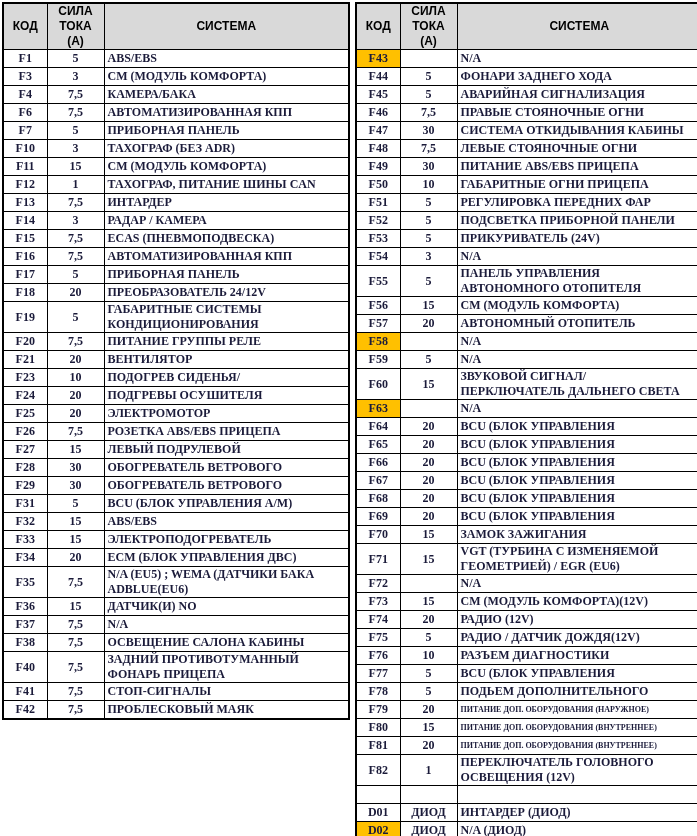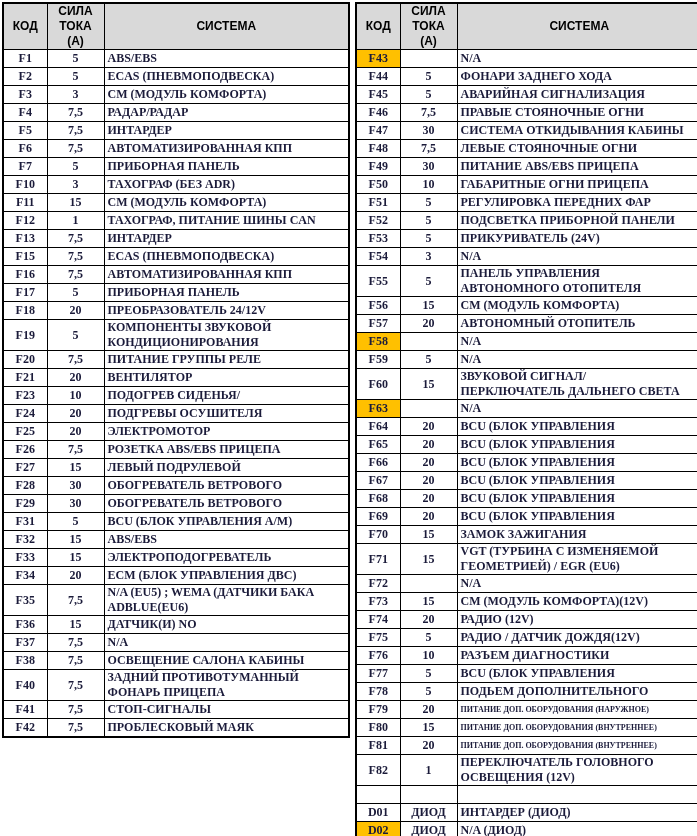--- a/index.html
+++ b/index.html
@@ -79,38 +79,28 @@
         <th>СИСТЕМА</th>
       </tr>
     </thead>
     <tbody id="tbody-left">
         <tr>
           <td class="code">F1</td>
           <td class="amp">5</td>
           <td class="sys">ABS/EBS</td>
         </tr>
         <tr>
-          <td class="code">F2</td>
-          <td class="amp">5</td>
-          <td class="sys">ECAS (ПНЕВМОПОДВЕСКА)</td>
-        </tr>
-        <tr>
           <td class="code">F3</td>
           <td class="amp">3</td>
           <td class="sys">СМ (МОДУЛЬ КОМФОРТА)</td>
         </tr>
         <tr>
           <td class="code">F4</td>
           <td class="amp">7,5</td>
-          <td class="sys">РАДАР/РАДАР</td>
-        </tr>
-        <tr>
-          <td class="code">F5</td>
-          <td class="amp">7,5</td>
-          <td class="sys">ИНТАРДЕР</td>
+          <td class="sys">КАМЕРА/БАКА</td>
         </tr>
         <tr>
           <td class="code">F6</td>
           <td class="amp">7,5</td>
           <td class="sys">АВТОМАТИЗИРОВАННАЯ КПП</td>
         </tr>
         <tr>
           <td class="code">F7</td>
           <td class="amp">5</td>
           <td class="sys">ПРИБОРНАЯ ПАНЕЛЬ</td>
@@ -129,20 +119,25 @@
           <td class="code">F12</td>
           <td class="amp">1</td>
           <td class="sys">ТАХОГРАФ, ПИТАНИЕ ШИНЫ CAN</td>
         </tr>
         <tr>
           <td class="code">F13</td>
           <td class="amp">7,5</td>
           <td class="sys">ИНТАРДЕР</td>
         </tr>
         <tr>
+          <td class="code">F14</td>
+          <td class="amp">3</td>
+          <td class="sys">РАДАР / КАМЕРА</td>
+        </tr>
+        <tr>
           <td class="code">F15</td>
           <td class="amp">7,5</td>
           <td class="sys">ECAS (ПНЕВМОПОДВЕСКА)</td>
         </tr>
         <tr>
           <td class="code">F16</td>
           <td class="amp">7,5</td>
           <td class="sys">АВТОМАТИЗИРОВАННАЯ КПП</td>
         </tr>
         <tr>
@@ -151,21 +146,21 @@
           <td class="sys">ПРИБОРНАЯ ПАНЕЛЬ</td>
         </tr>
         <tr>
           <td class="code">F18</td>
           <td class="amp">20</td>
           <td class="sys">ПРЕОБРАЗОВАТЕЛЬ 24/12V</td>
         </tr>
         <tr>
           <td class="code">F19</td>
           <td class="amp">5</td>
-          <td class="sys">КОМПОНЕНТЫ ЗВУКОВОЙ
+          <td class="sys">ГАБАРИТНЫЕ СИСТЕМЫ
 КОНДИЦИОНИРОВАНИЯ</td>
         </tr>
         <tr>
           <td class="code">F20</td>
           <td class="amp">7,5</td>
           <td class="sys">ПИТАНИЕ ГРУППЫ РЕЛЕ</td>
         </tr>
         <tr>
           <td class="code">F21</td>
           <td class="amp">20</td>

